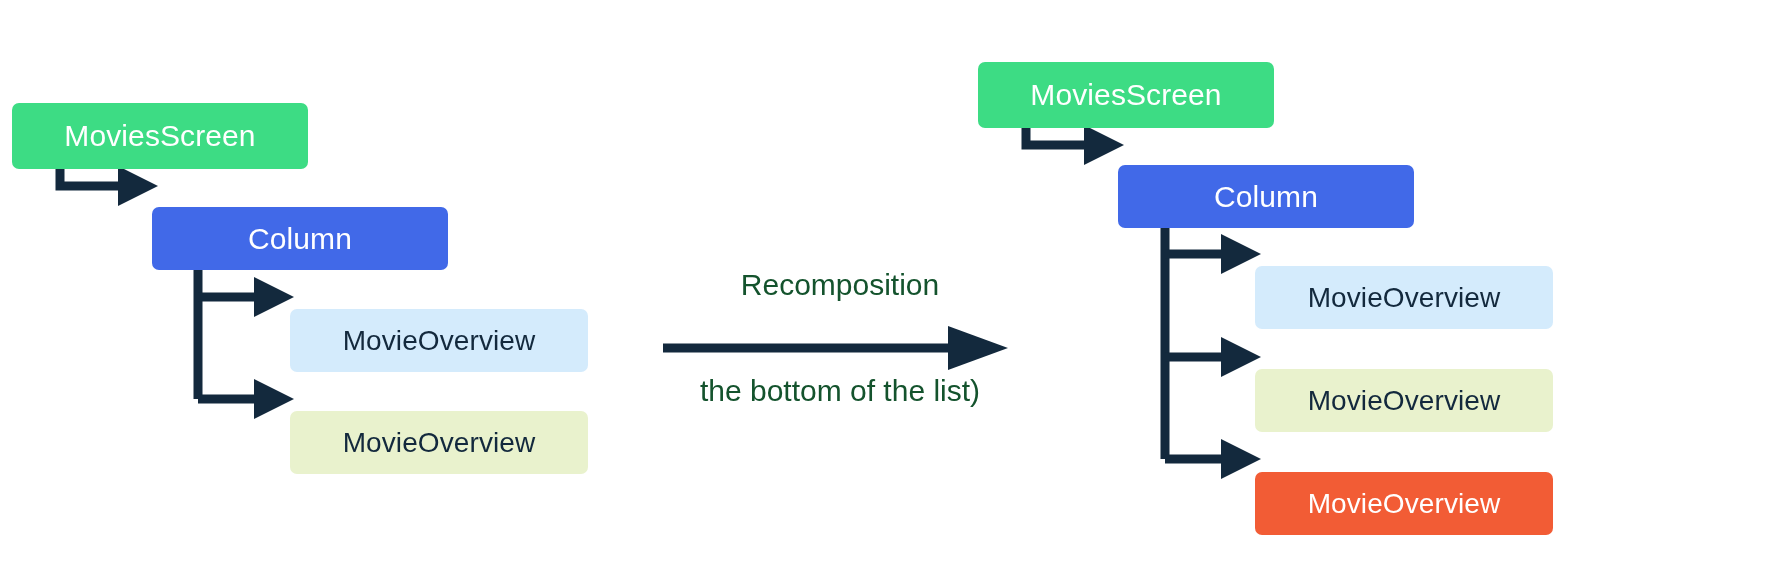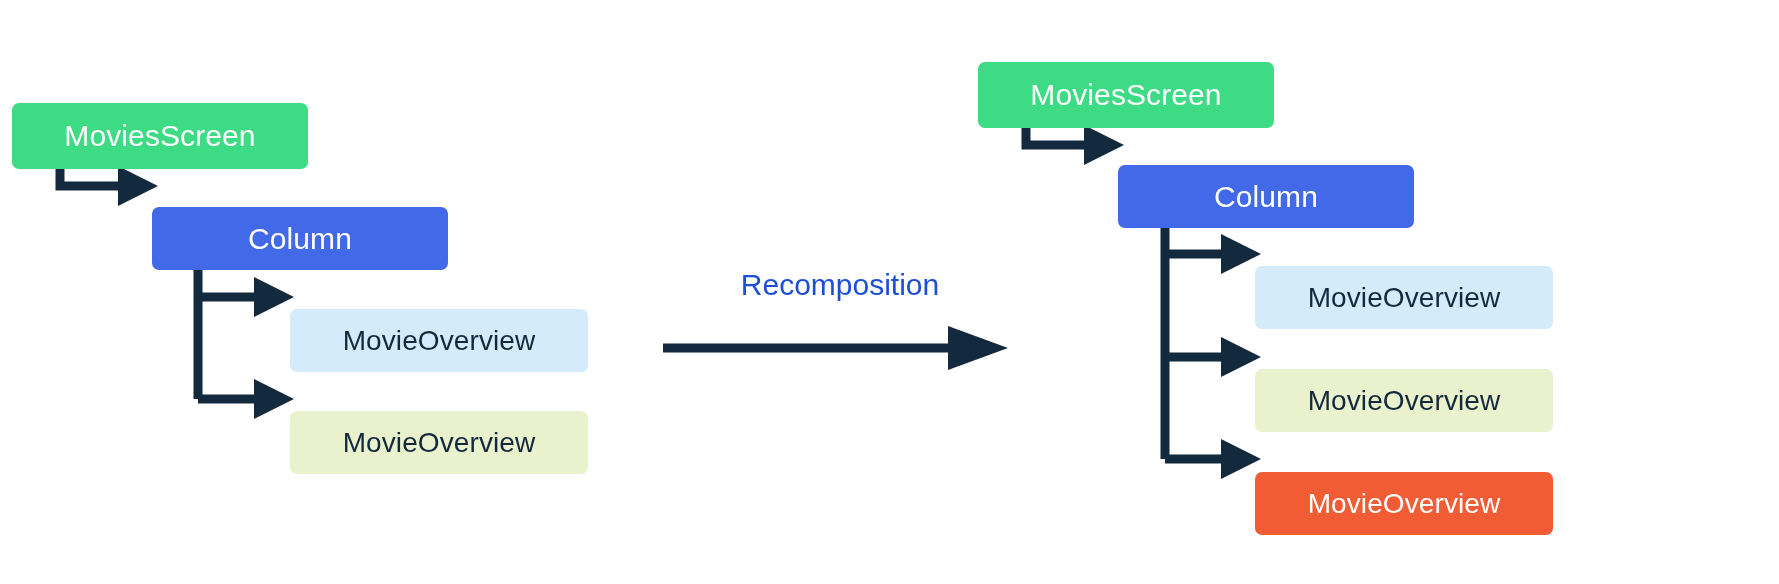--- a/index.html
+++ b/index.html
@@ -80,22 +80,23 @@
     <div class="node" style="left:290px; top:265px; width:298px; height:63px; background:#d4ebfc;">
       <span class="node-label" style="color:#13293d; font-size:28px;">MovieOverview</span>
     </div>
 
     <div class="node" style="left:290px; top:367px; width:298px; height:63px; background:#e9f2cd;">
       <span class="node-label" style="color:#13293d; font-size:28px;">MovieOverview</span>
     </div>
   </div>
 
   <div>
-    <div class="transition-text" style="left:660px; top:196px; width:360px; color:#1d4ed8; font-size:30px;">
+    <div class="transition-text" style="left:660px; top:196px; width:360px; color:#14532d; font-size:30px;">
       <span>Recomposition</span>
+      <span>the bottom of the list)</span>
     </div>
 
     <svg class="connector" style="left:660px; top:318px; width:360px; height:60px;" viewBox="0 0 360 60">
       <path d="M3,30 L296,30" fill="none" stroke="#13293d" stroke-width="9"></path>
       <polygon points="288,8 348,30 288,52" fill="#13293d"></polygon>
     </svg>
   </div>
 
   <div>
 

